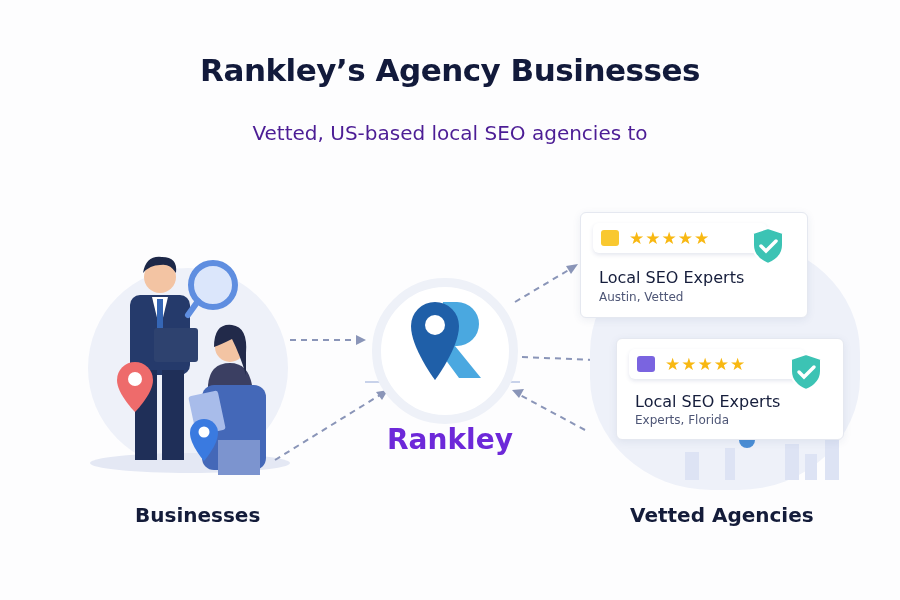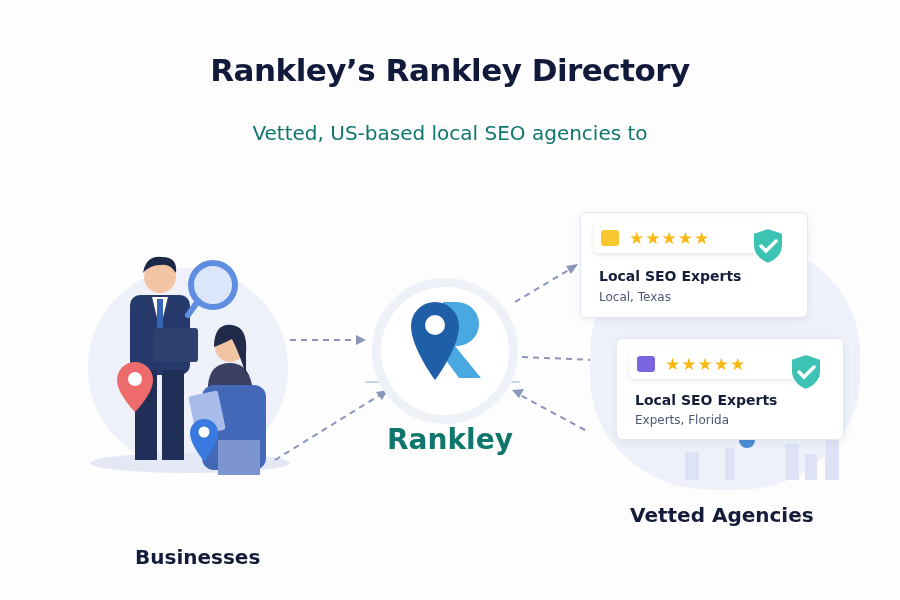--- a/index.html
+++ b/index.html
@@ -1,34 +1,34 @@
 <!DOCTYPE html>
 <html><head>
 <meta charset="utf-8">
 <style>
   html,body{margin:0;padding:0;}
   body{width:900px;height:600px;background:#fdfdfe;position:relative;overflow:hidden;font-family:"DejaVu Sans","Liberation Sans",sans-serif;color:#141c3a;}
   .title{position:absolute;top:52px;left:0;width:900px;text-align:center;font-size:31px;font-weight:bold;letter-spacing:-0.5px;color:#121a3b;}
-  .subtitle{position:absolute;top:116px;left:0;width:900px;text-align:center;font-size:20px;line-height:35px;color:#0f766e;}
+  .subtitle{position:absolute;top:116px;left:0;width:900px;text-align:center;font-size:20px;line-height:35px;color:#4c1d95;}
   .subtitle span{display:block;}
   .label{position:absolute;font-size:20px;font-weight:bold;color:#141c3a;}
   .blob{position:absolute;border-radius:50%;background:#eef1f9;}
   .card{position:absolute;background:#fff;border:1px solid #e5e8f0;border-radius:6px;box-shadow:0 2px 8px rgba(40,60,120,0.08);}
   .card .top{position:absolute;left:12px;top:10px;height:30px;border-radius:6px;background:#fff;box-shadow:0 2px 4px rgba(40,60,120,0.12);display:flex;align-items:center;padding:0 8px;}
   .badge{width:18px;height:16px;border-radius:3px;margin-right:10px;}
   .stars{color:#f8b812;font-size:17px;letter-spacing:1px;}
-  .card .name{position:absolute;left:18px;font-weight:bold;font-size:14px;color:#151d3b;}
+  .card .name{position:absolute;left:18px;font-weight:normal;font-size:16px;color:#151d3b;}
   .card .loc{position:absolute;left:18px;font-size:12px;color:#4e5676;}
   .shield{position:absolute;}
-  .rankley-name{position:absolute;left:380px;top:423px;width:140px;text-align:center;font-size:28px;font-weight:bold;color:#0f766e;}
+  .rankley-name{position:absolute;left:380px;top:423px;width:140px;text-align:center;font-size:28px;font-weight:bold;color:#6d28d9;}
 </style>
 </head>
 <body>
 
-<div class="title">Rankley’s Rankley Directory</div>
+<div class="title">Rankley’s Agency Businesses</div>
 <div class="subtitle">
   <span>Vetted, US-based local SEO agencies to</span>
 </div>
 
 <div class="blob" style="left:88px;top:268px;width:200px;height:200px;"></div>
 <svg style="position:absolute;left:80px;top:235px;" width="230" height="245" viewBox="0 0 230 245">
   <ellipse cx="110" cy="228" rx="100" ry="10" fill="#e4e8f4"></ellipse>
 
   <rect x="50" y="60" width="60" height="80" rx="10" fill="#253a6b"></rect>
   <rect x="55" y="135" width="22" height="90" fill="#1f2f58"></rect>
@@ -47,21 +47,21 @@
   <path d="M134 112 Q134 88 152 90 Q168 92 166 118 L166 140 Q160 120 152 104 Q140 110 134 112Z" fill="#222a4a"></path>
   <rect x="122" y="150" width="64" height="85" rx="12" fill="#4468b8"></rect>
   <rect x="112" y="158" width="30" height="40" rx="3" fill="#a8bcea" transform="rotate(-12 127 178)"></rect>
   <rect x="138" y="205" width="42" height="35" fill="#7c94cf"></rect>
 
   <path d="M37 145 a18 18 0 0 1 36 0 c0 14 -18 32 -18 32 c0 0 -18 -18 -18 -32Z" fill="#ee6b6b"></path>
   <circle cx="55" cy="144" r="7" fill="#fff"></circle>
   <path d="M110 198 a14 14 0 0 1 28 0 c0 12 -14 28 -14 28 c0 0 -14 -16 -14 -28Z" fill="#3a7ae0"></path>
   <circle cx="124" cy="197" r="5.5" fill="#fff"></circle>
 </svg>
-<div class="label" style="left:135px;top:503px;margin-top:42px;">Businesses</div>
+<div class="label" style="left:135px;top:503px;">Businesses</div>
 
 <svg style="position:absolute;left:0;top:0;" width="900" height="600">
   <g stroke="#8a95b8" stroke-width="2" stroke-dasharray="6 5" fill="none">
     <line x1="290" y1="340" x2="358" y2="340"></line>
     <line x1="275" y1="460" x2="380" y2="395"></line>
     <line x1="515" y1="302" x2="572" y2="268"></line>
     <line x1="522" y1="357" x2="595" y2="360"></line>
     <line x1="585" y1="430" x2="520" y2="395"></line>
   </g>
   <g fill="#8a95b8">
@@ -97,21 +97,21 @@
 <div class="card" style="left:580px;top:212px;width:226px;height:104px;">
   <div class="top" style="width:158px;">
     <div class="badge" style="background:#f9c830;"></div>
     <span class="stars">★★★★★</span>
   </div>
   <svg class="shield" style="left:170px;top:14px;" width="34" height="38" viewBox="0 0 34 38">
     <path d="M17 1 L32 6 V18 C32 28 24 34 17 37 C10 34 2 28 2 18 V6Z" fill="#3cc3b4" stroke="#fff" stroke-width="2"></path>
     <path d="M10 19 l5 5 l10 -10" stroke="#fff" stroke-width="3.5" fill="none" stroke-linecap="round"></path>
   </svg>
   <div class="name" style="top:55px;">Local SEO Experts</div>
-  <div class="loc" style="top:77px;">Local, Texas</div>
+  <div class="loc" style="top:77px;">Austin, Vetted</div>
 </div>
 
 <div class="card" style="left:616px;top:338px;width:226px;height:100px;">
   <div class="top" style="width:160px;">
     <div class="badge" style="background:#7a64e0;"></div>
     <span class="stars">★★★★★</span>
   </div>
   <svg class="shield" style="left:172px;top:14px;" width="34" height="38" viewBox="0 0 34 38">
     <path d="M17 1 L32 6 V18 C32 28 24 34 17 37 C10 34 2 28 2 18 V6Z" fill="#3cc3b4" stroke="#fff" stroke-width="2"></path>
     <path d="M10 19 l5 5 l10 -10" stroke="#fff" stroke-width="3.5" fill="none" stroke-linecap="round"></path>

